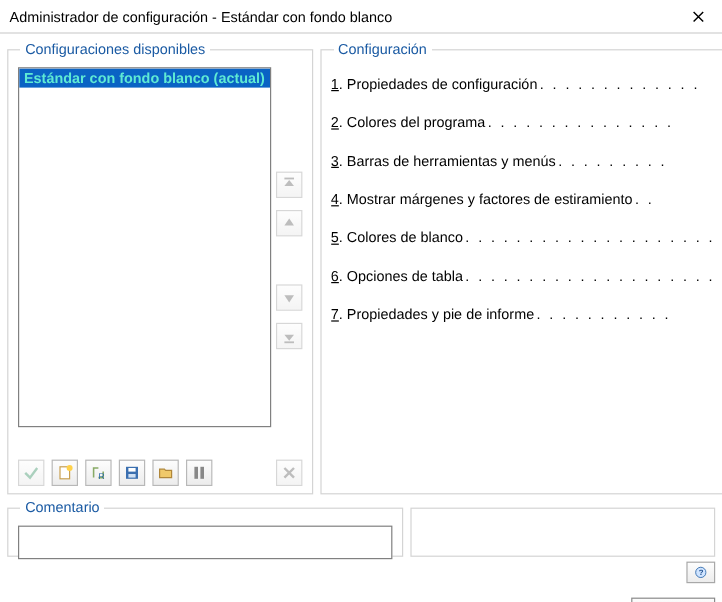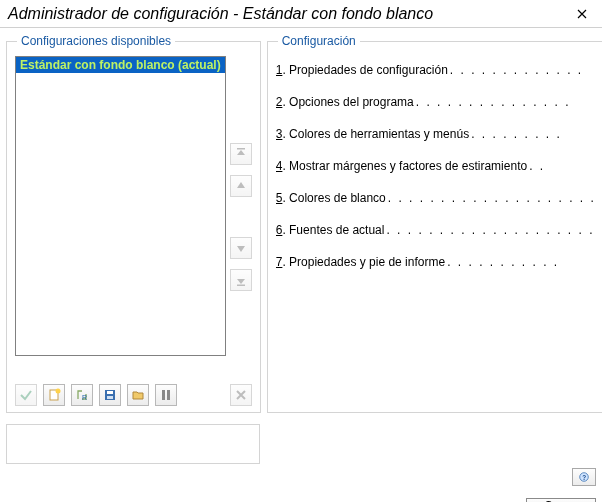--- a/index.html
+++ b/index.html
@@ -13,21 +13,21 @@
     overflow: hidden;
   }
   .titlebar {
     height: 28px;
     background: #fff;
     border-bottom: 1px solid #d0d0d0;
     display: flex;
     align-items: center;
     padding: 0 0 0 8px;
   }
-  .titlebar .title { flex: 1; font-size: 16px; font-style: italic; }
+  .titlebar .title { flex: 1; font-size: 12px; }
   .titlebar .close {
     width: 40px; height: 28px;
     display: flex; align-items: center; justify-content: center;
     cursor: default;
   }
   .titlebar .close svg { width: 10px; height: 10px; }
   .body {
     padding: 6px;
     height: 474px;
     display: flex;
@@ -63,21 +63,21 @@
     padding: 0;
     overflow: auto;
   }
   .listbox .item {
     padding: 1px 4px;
     white-space: nowrap;
     font-size: 12px;
   }
   .listbox .item.selected {
     background: #0a63c4;
-    color: #bef264;
+    color: #5eead4;
     font-weight: bold;
     text-align: right;
   }
   .arrows {
     width: 22px;
     display: flex;
     flex-direction: column;
     justify-content: center;
     gap: 10px;
   }
@@ -281,36 +281,36 @@
                 <rect x="2" y="3" width="12" height="8" fill="#cfe4ff" stroke="#2a66aa"></rect>
                 <rect x="3" y="4" width="4" height="3" fill="#ff6a3a"></rect>
                 <rect x="8" y="4" width="5" height="6" fill="#5ca84f"></rect>
               </svg>
           </button>
         </div>
 
         <div class="cfg-row">
           <div class="cfg-text">
             <span class="num">2</span>
-              <span>. Opciones del programa</span>
+              <span>. Colores del programa</span>
               <span class="dots"> . . . . . . . . . . . . . . .</span>
           </div>
           <button class="cfg-btn">
             <svg viewBox="0 0 16 16">
                 <circle cx="8" cy="8" r="6" fill="#2a7abf"></circle>
                 <circle cx="8" cy="8" r="2.5" fill="#fff"></circle>
                 <path d="M8 1 L8 3 M8 13 L8 15 M1 8 L3 8 M13 8 L15 8" stroke="#2a7abf" stroke-width="2"></path>
               </svg>
           </button>
         </div>
 
         <div class="cfg-row">
           <div class="cfg-text">
             <span class="num">3</span>
-              <span>. Colores de herramientas y menús</span>
+              <span>. Barras de herramientas y menús</span>
               <span class="dots"> . . . . . . . . .</span>
           </div>
           <button class="cfg-btn">
             <svg viewBox="0 0 16 16">
                 <path d="M3 3 L10 10" stroke="#d07a2a" stroke-width="3"></path>
                 <circle cx="11" cy="11" r="3" fill="#f0c050"></circle>
                 <path d="M12 5 L14 3" stroke="#777" stroke-width="2"></path>
               </svg>
           </button>
         </div>
@@ -341,21 +341,21 @@
                 <path d="M8 2 A6 6 0 0 1 14 8 L8 8 Z" fill="#3a9a3a"></path>
                 <path d="M2 8 A6 6 0 0 0 8 14 L8 8 Z" fill="#3a6ad4"></path>
                 <path d="M14 8 A6 6 0 0 1 8 14 L8 8 Z" fill="#e8c03a"></path>
               </svg>
           </button>
         </div>
 
         <div class="cfg-row">
           <div class="cfg-text">
             <span class="num">6</span>
-              <span>. Fuentes de actual</span>
+              <span>. Opciones de tabla</span>
               <span class="dots"> . . . . . . . . . . . . . . . . . . . .</span>
           </div>
           <button class="cfg-btn">
             <svg viewBox="0 0 16 16">
                 <text x="2" y="13" font-size="12" font-family="Georgia" fill="#c43a3a" font-weight="bold">A</text>
                 <text x="8" y="13" font-size="9" font-family="Georgia" fill="#2a5aaa">A</text>
               </svg>
           </button>
         </div>
 
@@ -372,20 +372,24 @@
                 <rect x="3" y="11.5" width="10" height="2.5" fill="#e8d4a0"></rect>
               </svg>
           </button>
         </div>
 
       </div>
     </fieldset>
   </div>
 
   <div class="comment-row">
+    <fieldset class="comment">
+      <legend>Comentario</legend>
+      <textarea style=""></textarea>
+    </fieldset>
     <div class="side-box"></div>
   </div>
 
   <div class="footer">
     <button class="help">
       <svg viewBox="0 0 14 14">
           <circle cx="7" cy="7" r="6" fill="#cfe4ff" stroke="#2a66aa"></circle>
           <text x="4.5" y="10.5" font-size="9" fill="#1a4a8a" font-weight="bold">?</text>
         </svg>
     </button>

